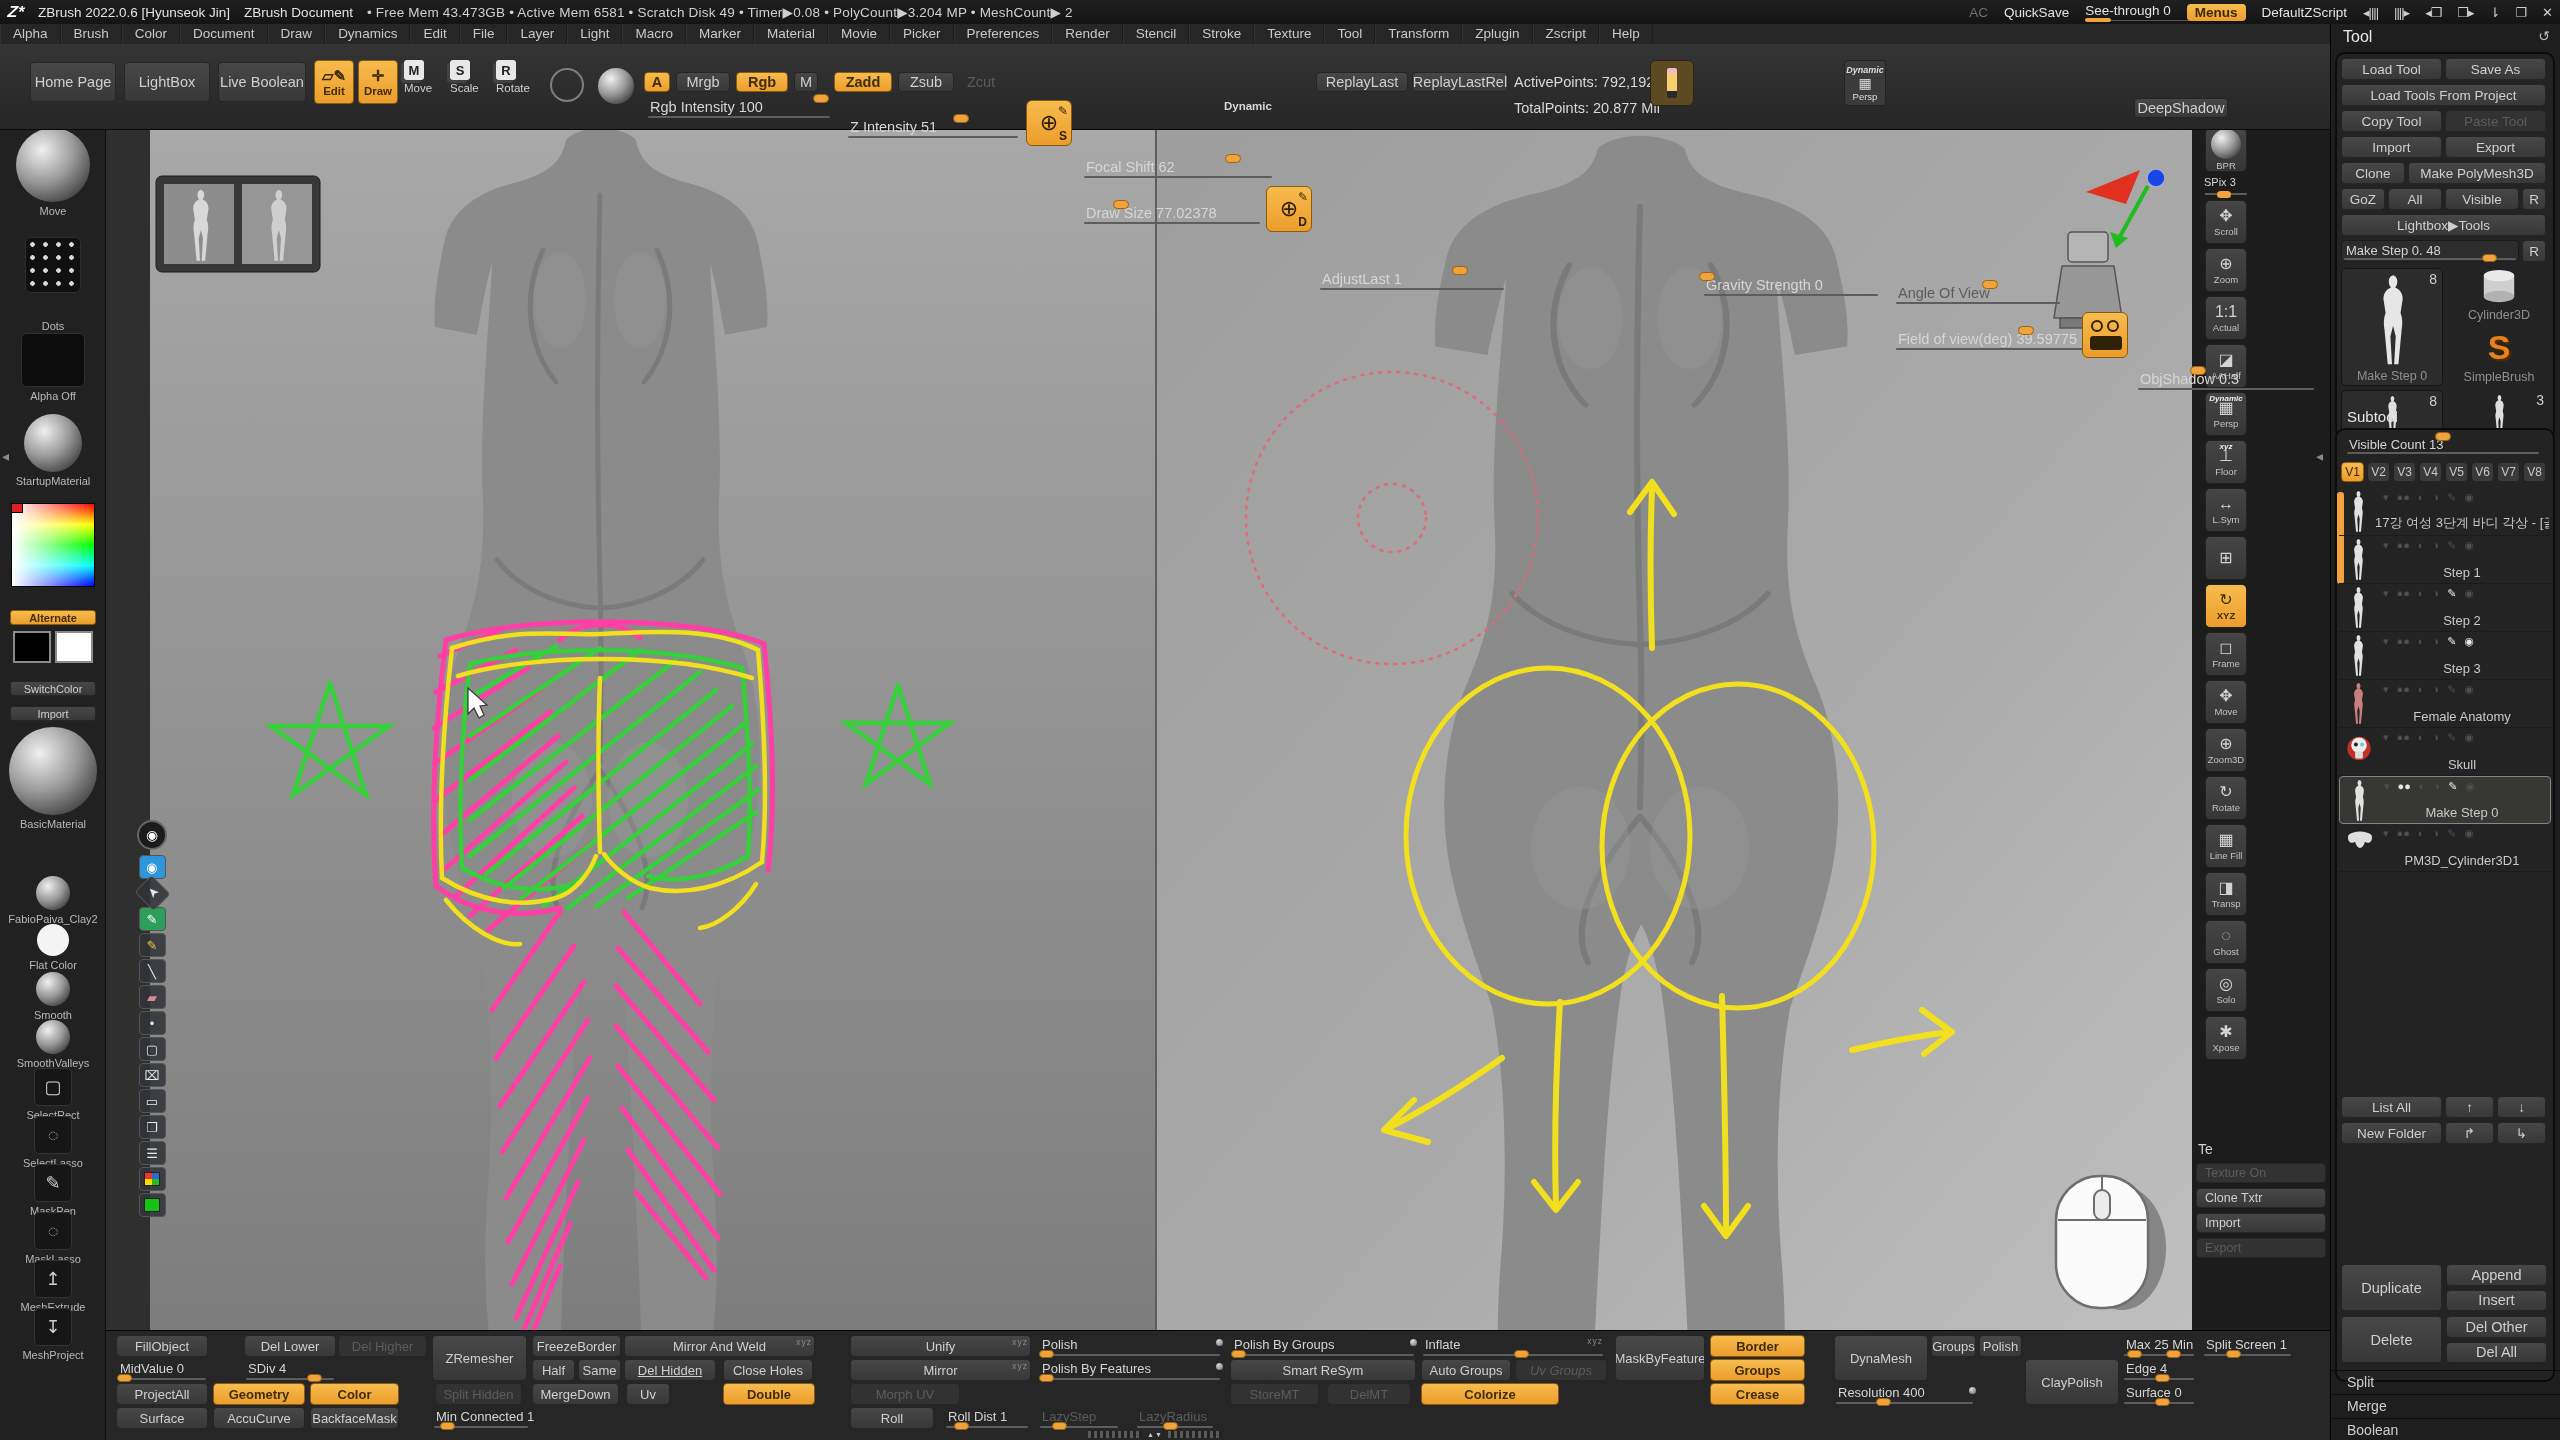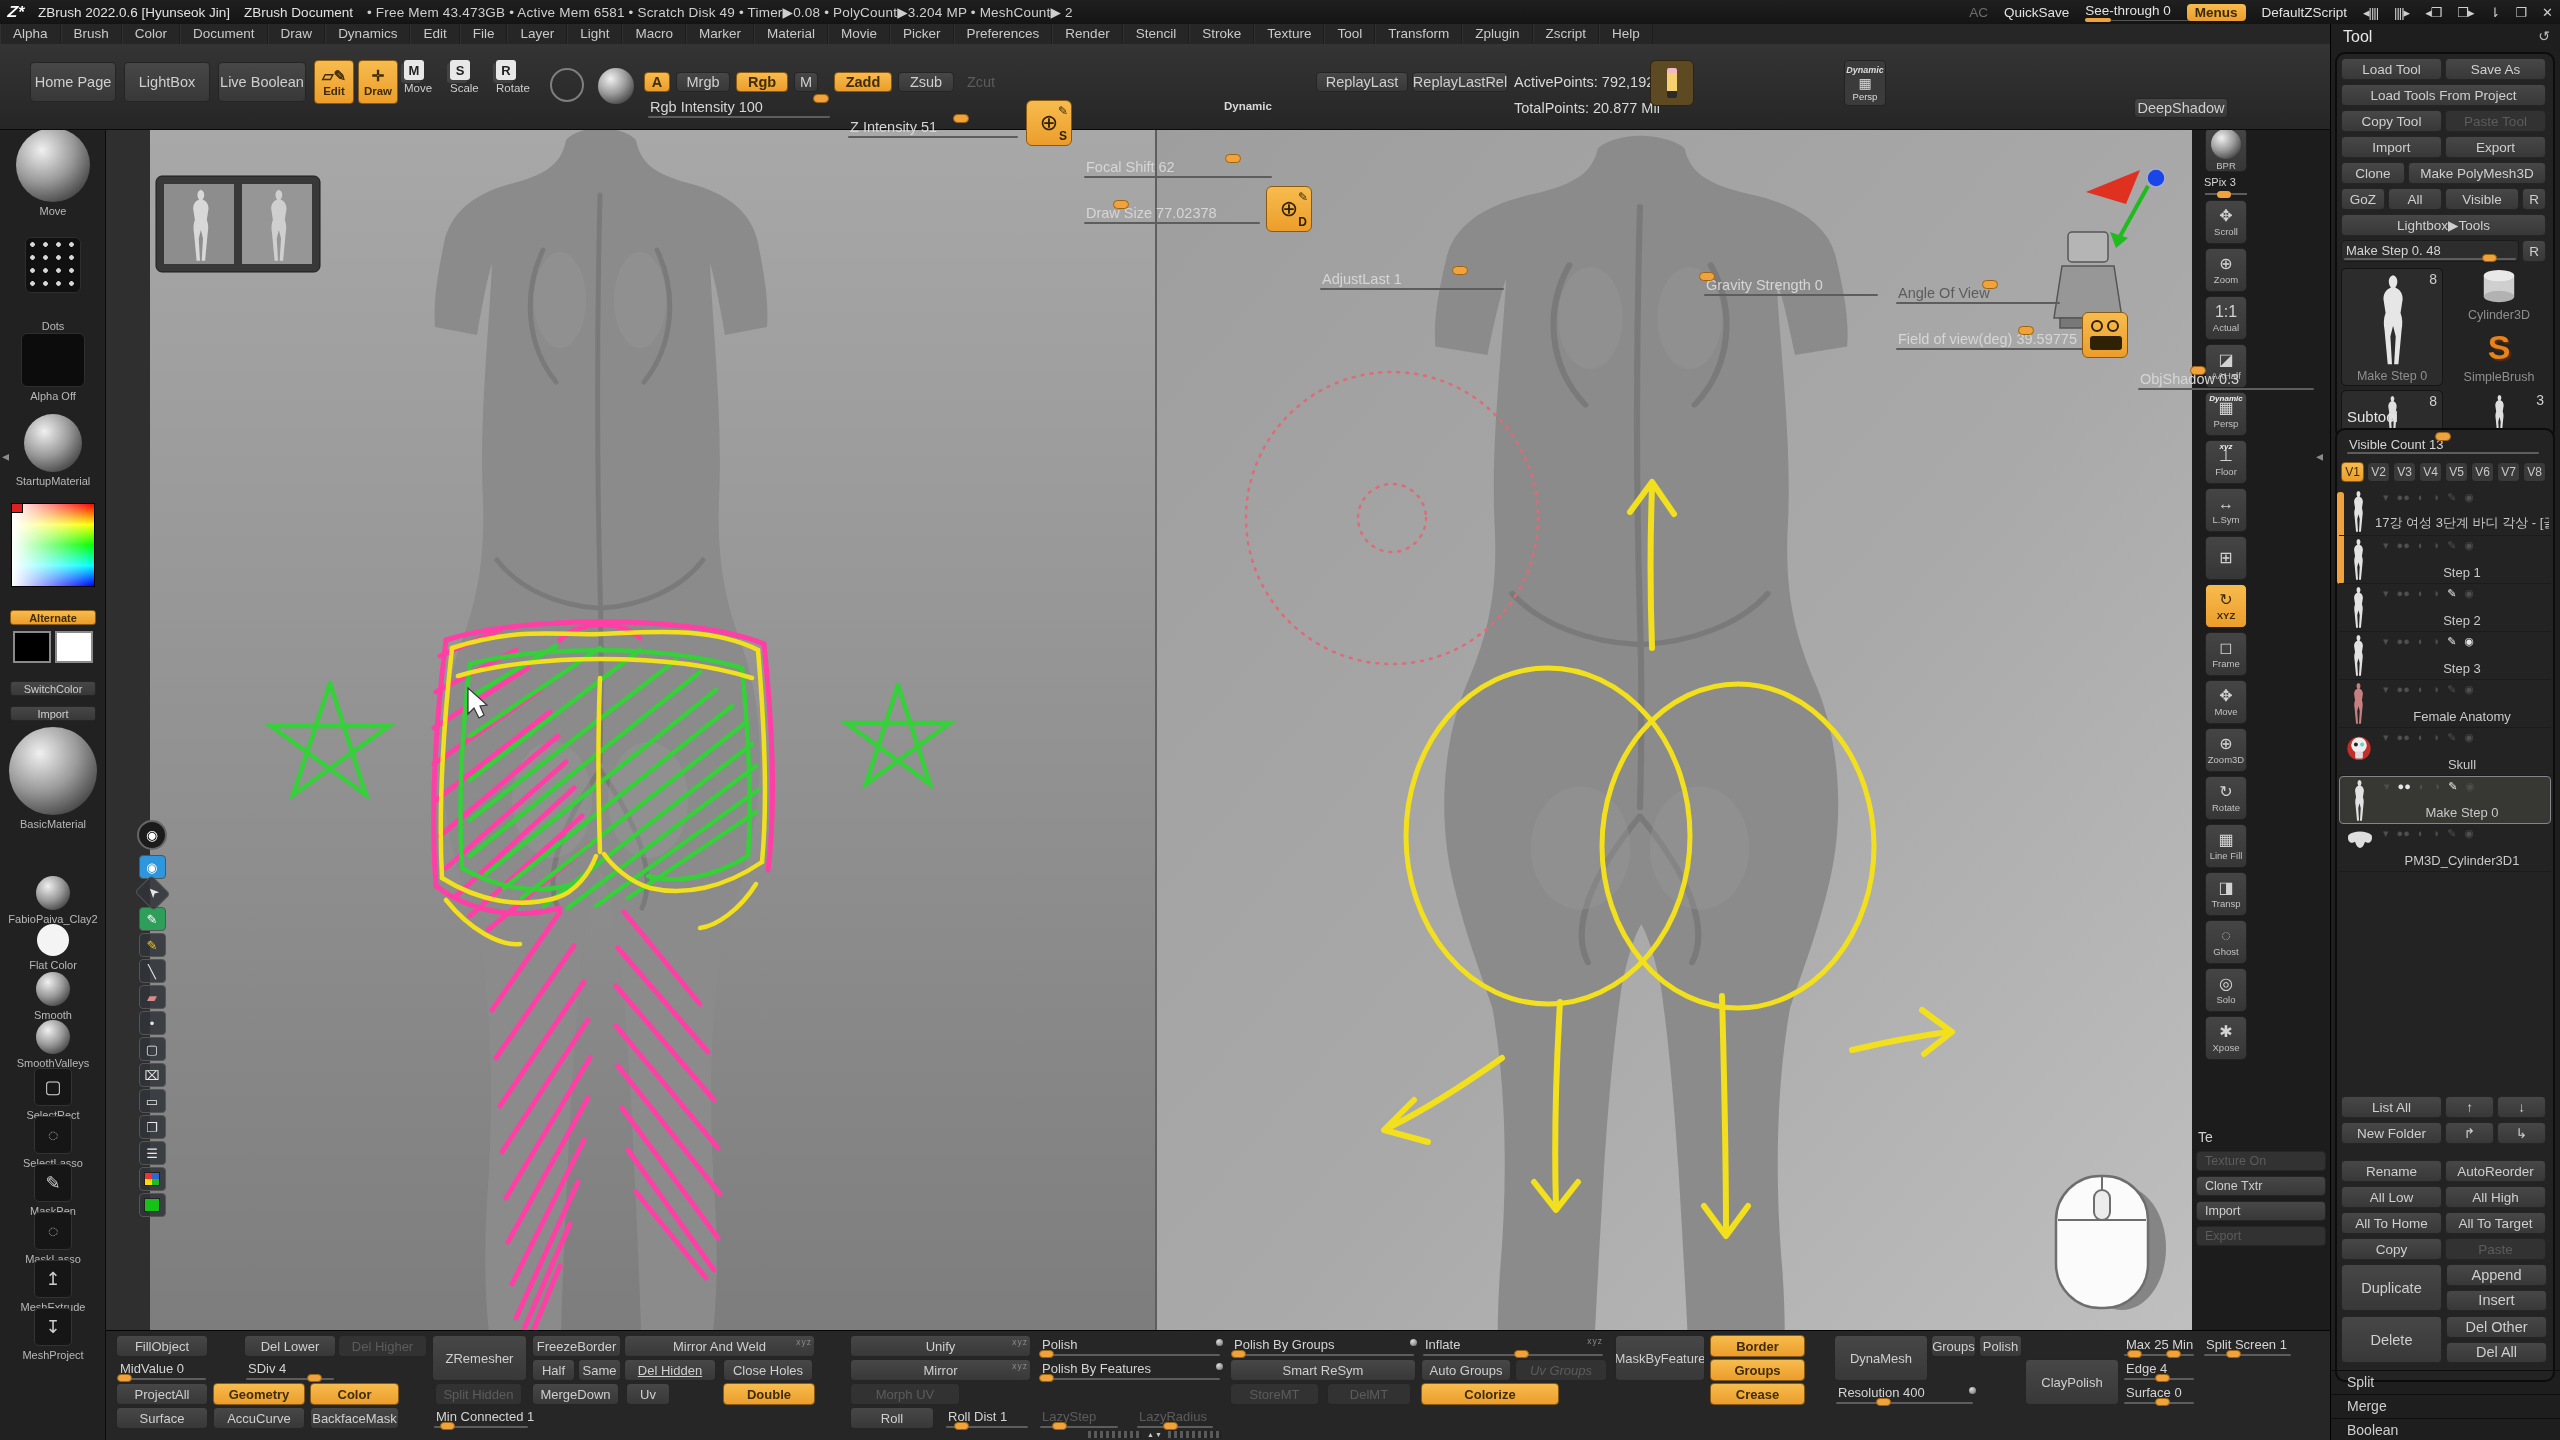--- a/index.html
+++ b/index.html
@@ -98,21 +98,21 @@
   .rs-btn .bdg{position:absolute;top:1px;font-size:8px;font-weight:bold;font-style:italic;color:#eee;width:100%;text-align:center}
   .rs-btn.on{background:linear-gradient(#f7bc4e,#ec9d2b);color:#3a2a06}
   .rs-btn.on .l{color:#3a2a06;font-weight:bold}
   .rs-sphere{width:30px;height:30px}
   .rs-sld{width:44px;height:20px;position:relative;font-size:11px;color:#d6d6d6;margin-bottom:4px}
   .rs-sld .track{position:absolute;left:1px;right:1px;bottom:1px;height:2px;background:#5d5d5d}
   .rs-sld .knob{position:absolute;bottom:-2px;width:14px;height:7px;border-radius:4px;background:#f0a23c;transform:translateX(-7px)}
 
   
   #texstrip{position:absolute;left:2196px;top:1122px;width:130px;z-index:21;overflow:hidden}
-  #texstrip .hdr{font-size:14px;color:#cfcfcf;margin:7px 0 6px 2px}
+  #texstrip .hdr{font-size:14px;color:#cfcfcf;margin:19px 0 6px 2px}
   #texstrip .btn{height:20px;margin-bottom:5px;font-size:12.5px;justify-content:flex-start;padding:0 8px}
 
   .tray-arrow{position:absolute;color:#8a8a8a;font-size:14px;z-index:26}
 
   
   #tray{position:absolute;left:2330px;top:24px;width:230px;height:1416px;background:#1e1e1e;border-left:1px solid #000;z-index:35}
   #tray .hdr{position:absolute;left:12px;top:4px;font-size:16px;color:#e8e8e8}
   #tray .reset{position:absolute;right:10px;top:4px;color:#bbb;font-size:14px}
   .frame{position:absolute;left:4px;width:220px;border:2px solid #0c0c0c;border-radius:10px;background:#232323}
   #tp-rows{position:absolute;left:10px;top:34px;width:206px;display:flex;flex-direction:column;gap:4px}
@@ -889,38 +889,20 @@
         <div class="cell btn " style="width: 101px;">List All</div>
         <div class="cell btn " style="width: 49px;">↑</div>
         <div class="cell btn " style="width: 49px;">↓</div>
       </div>
       <div class="tp-row">
         <div class="cell btn " style="width: 101px;">New Folder</div>
         <div class="cell btn " style="width: 49px;">↱</div>
         <div class="cell btn " style="width: 49px;">↳</div>
       </div>
     </div>
-  <div id="tp-edit" style="top: 1136px; left: 10px; width: 206px; display: flex; flex-direction: column; gap: 4px;" class="abs">
-      <div class="tp-row">
-        <div class="cell btn " style="width: 101px;">Rename</div>
-        <div class="cell btn " style="width: 101px;">AutoReorder</div>
-      </div>
-      <div class="tp-row">
-        <div class="cell btn " style="width: 101px;">All Low</div>
-        <div class="cell btn " style="width: 101px;">All High</div>
-      </div>
-      <div class="tp-row">
-        <div class="cell btn " style="width: 101px;">All To Home</div>
-        <div class="cell btn " style="width: 101px;">All To Target</div>
-      </div>
-      <div class="tp-row">
-        <div class="cell btn " style="width: 101px;">Copy</div>
-        <div class="cell btn dim" style="width: 101px;">Paste</div>
-      </div>
-    </div>
 
   <div class="twocol" style="top:1240px">
     <div class="btn tallb">Duplicate</div>
     <div class="stack">
       <div class="btn">Append</div>
       <div class="btn">Insert</div>
     </div>
   </div>
   <div class="twocol" style="top:1292px">
     <div class="btn tallb">Delete</div>

